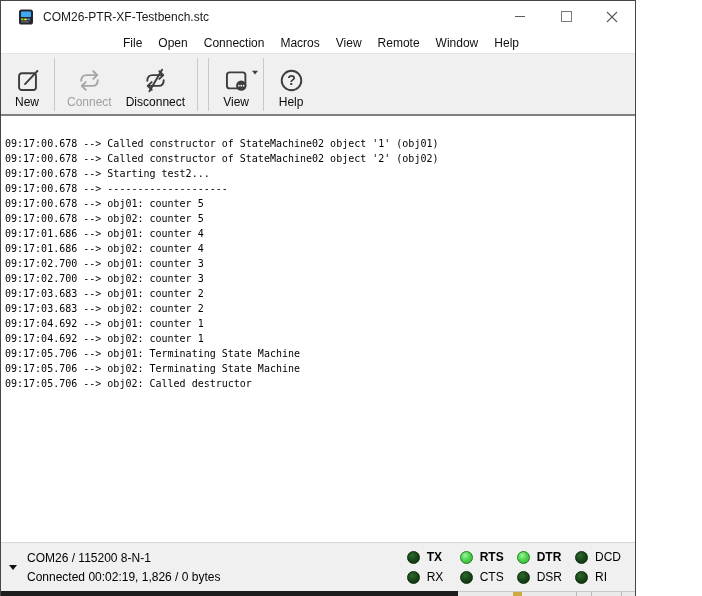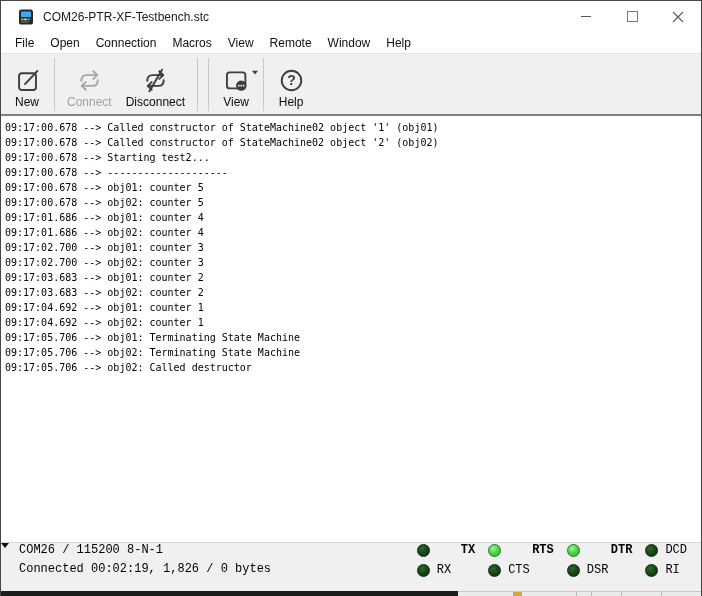--- a/index.html
+++ b/index.html
@@ -1,57 +1,57 @@
 <!DOCTYPE html>
 <html><head>
 <meta charset="utf-8">
 <style>
   html,body{margin:0;padding:0;background:#fff;}
   .window{
-    position:relative;width:702px;height:596px;box-sizing:border-box;
+    position:relative;width:636px;height:596px;box-sizing:border-box;
     border:1px solid #464646;border-bottom:none;background:#fff;
     display:flex;flex-direction:column;overflow:hidden;
     font-family:"Liberation Sans",sans-serif;-webkit-font-smoothing:antialiased;
   }
   
   .titlebar{flex:0 0 31px;display:flex;align-items:center;background:#fff;}
   .app-icon{margin-left:17px;width:16px;height:16px;flex:0 0 16px;}
   .title-text{margin-left:9px;font-size:12px;color:#1a1a1a;}
   .win-controls{margin-left:auto;display:flex;height:100%;}
   .win-btn{width:46px;height:100%;display:flex;align-items:center;justify-content:center;background:transparent;border:none;padding:0;cursor:default;}
   .glyph-min{width:10px;border-top:1px solid #5a5a5a;height:0;}
   .glyph-max{width:9px;height:9px;border:1px solid #7a7a7a;}
   
-  .menubar{flex:0 0 21px;display:flex;align-items:center;padding-left:6px;font-size:12px;color:#101010;background:#fff;}
+  .menubar{flex:0 0 21px;display:flex;align-items:center;padding-left:6px;font-size:12px;color:#101010;background:#fff;justify-content:center;}
   .menu-item{padding:2px 8px;white-space:nowrap;}
   
   .toolbar{flex:0 0 63px;background:#f0f0f0;border-top:1px solid #e4e4e4;border-bottom:2px solid #7f7f7f;
     display:flex;align-items:stretch;padding:2px 2px 1px 4px;box-sizing:border-box;}
   .tbtn{display:flex;flex-direction:column;align-items:center;justify-content:flex-end;gap:2px;padding:3px 7px 4px 7px;min-width:30px;}
   .tbtn svg{width:27px;height:27px;display:block;}
   .tlabel{font-size:12px;color:#0a0a0a;white-space:nowrap;line-height:13px;}
   .tbtn.disabled .tlabel{color:#a0a0a0;}
   .tsep{width:1px;background:#c9c9c9;margin:2px 5px;}
   .icon-wrap{position:relative;}
   .caret-down{position:absolute;top:3px;right:-9px;width:0;height:0;
     border-left:4px solid transparent;border-right:4px solid transparent;border-top:5px solid #3d3d3d;}
   
-  .log{flex:1 1 auto;background:#fff;overflow:hidden;padding:4px 0 0 4px;
+  .log{flex:1 1 auto;background:#fff;overflow:hidden;padding:20px 0 0 4px;
     font-family:"DejaVu Sans Mono",monospace;font-size:10px;line-height:15px;color:#000;white-space:pre;}
   
-  .statusbar{flex:0 0 49px;background:#f0f0f0;border-top:1px solid #d8d8d8;display:flex;align-items:flex-start;padding:0 14px 0 0;box-sizing:border-box;font-family:Liberation Mono, monospace;}
+  .statusbar{flex:0 0 49px;background:#f0f0f0;border-top:1px solid #d8d8d8;display:flex;align-items:center;padding:0 14px 0 8px;box-sizing:border-box;}
   .status-arrow{width:0;height:0;border-left:4px solid transparent;border-right:4px solid transparent;border-top:5px solid #111;margin-right:10px;}
   .status-texts{display:flex;flex-direction:column;gap:5px;font-size:12px;color:#000;}
   .leds{margin-left:auto;display:grid;grid-template-columns:repeat(4,auto);column-gap:13px;row-gap:6px;}
   .led-cell{display:flex;align-items:center;gap:7px;min-width:40px;}
   .led{width:13px;height:13px;border-radius:50%;box-sizing:border-box;}
   .led.on{background:radial-gradient(circle at 38% 32%, #9af59a 0%, #50d350 45%, #2fae2f 100%);border:1px solid #1d7a1d;}
   .led.off{background:radial-gradient(circle at 38% 32%, #2c6a2c 0%, #153f15 60%, #0e300e 100%);border:1px solid #0a2a0a;}
   .led-label{font-size:12px;color:#000;}
-  .led-label.bold{font-weight:bold;margin-left:24px;}
+  .led-label.bold{font-weight:bold;}
   
   .bottom-strip{flex:0 0 5px;display:flex;}
   .strip-dark{width:457px;background:#1d1d1d;}
   .strip-light{flex:1;background:#eaeaea;border-top:1px solid #c9c9c9;position:relative;}
   .strip-accent{position:absolute;left:55px;top:0;width:9px;height:100%;background:#cda942;}
   .strip-tick{position:absolute;top:0;width:1px;height:100%;background:#b8b8b8;}
 </style>
 </head>
 <body>
 

